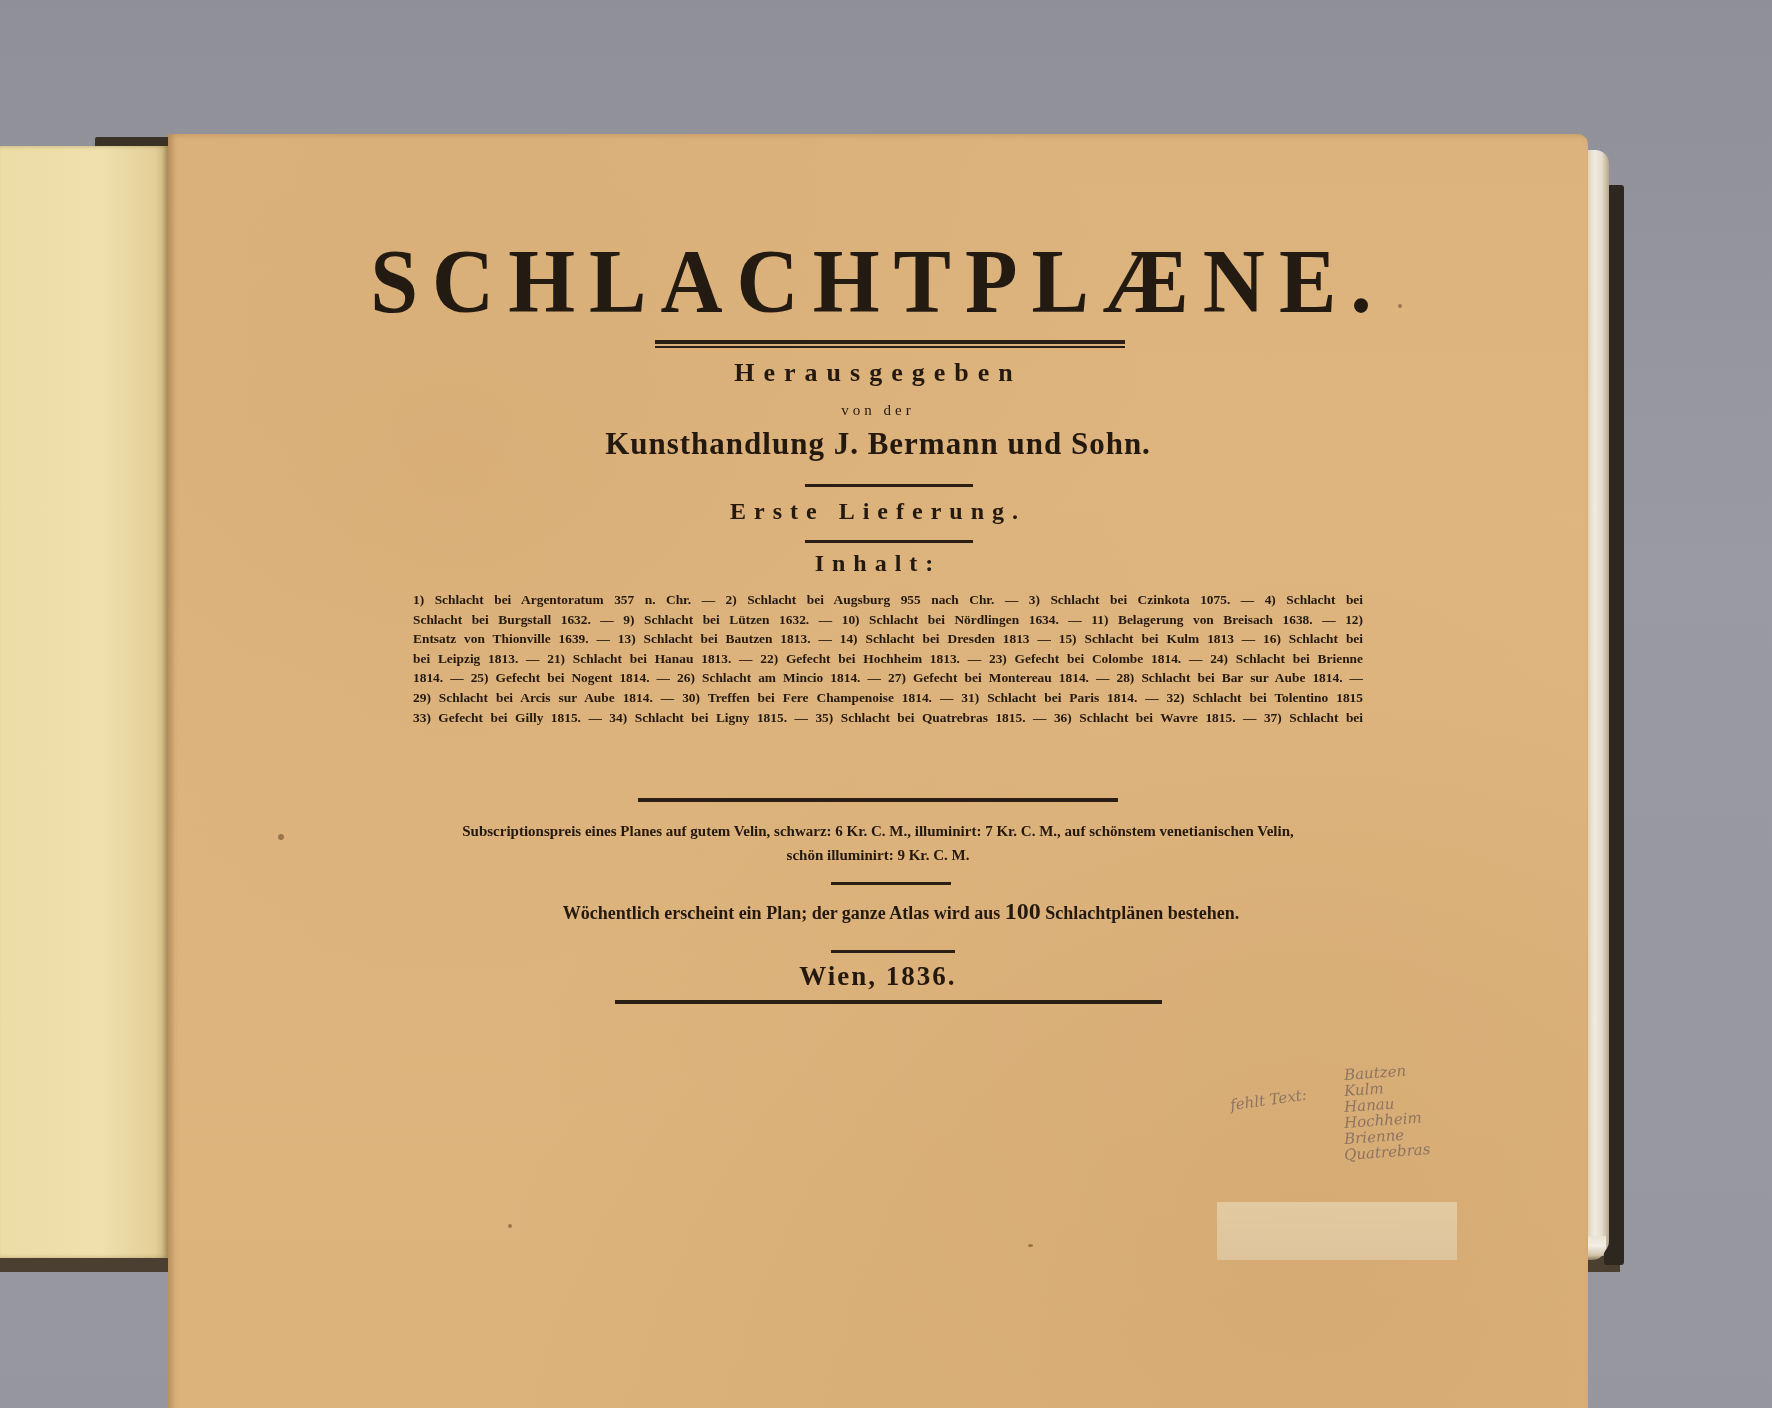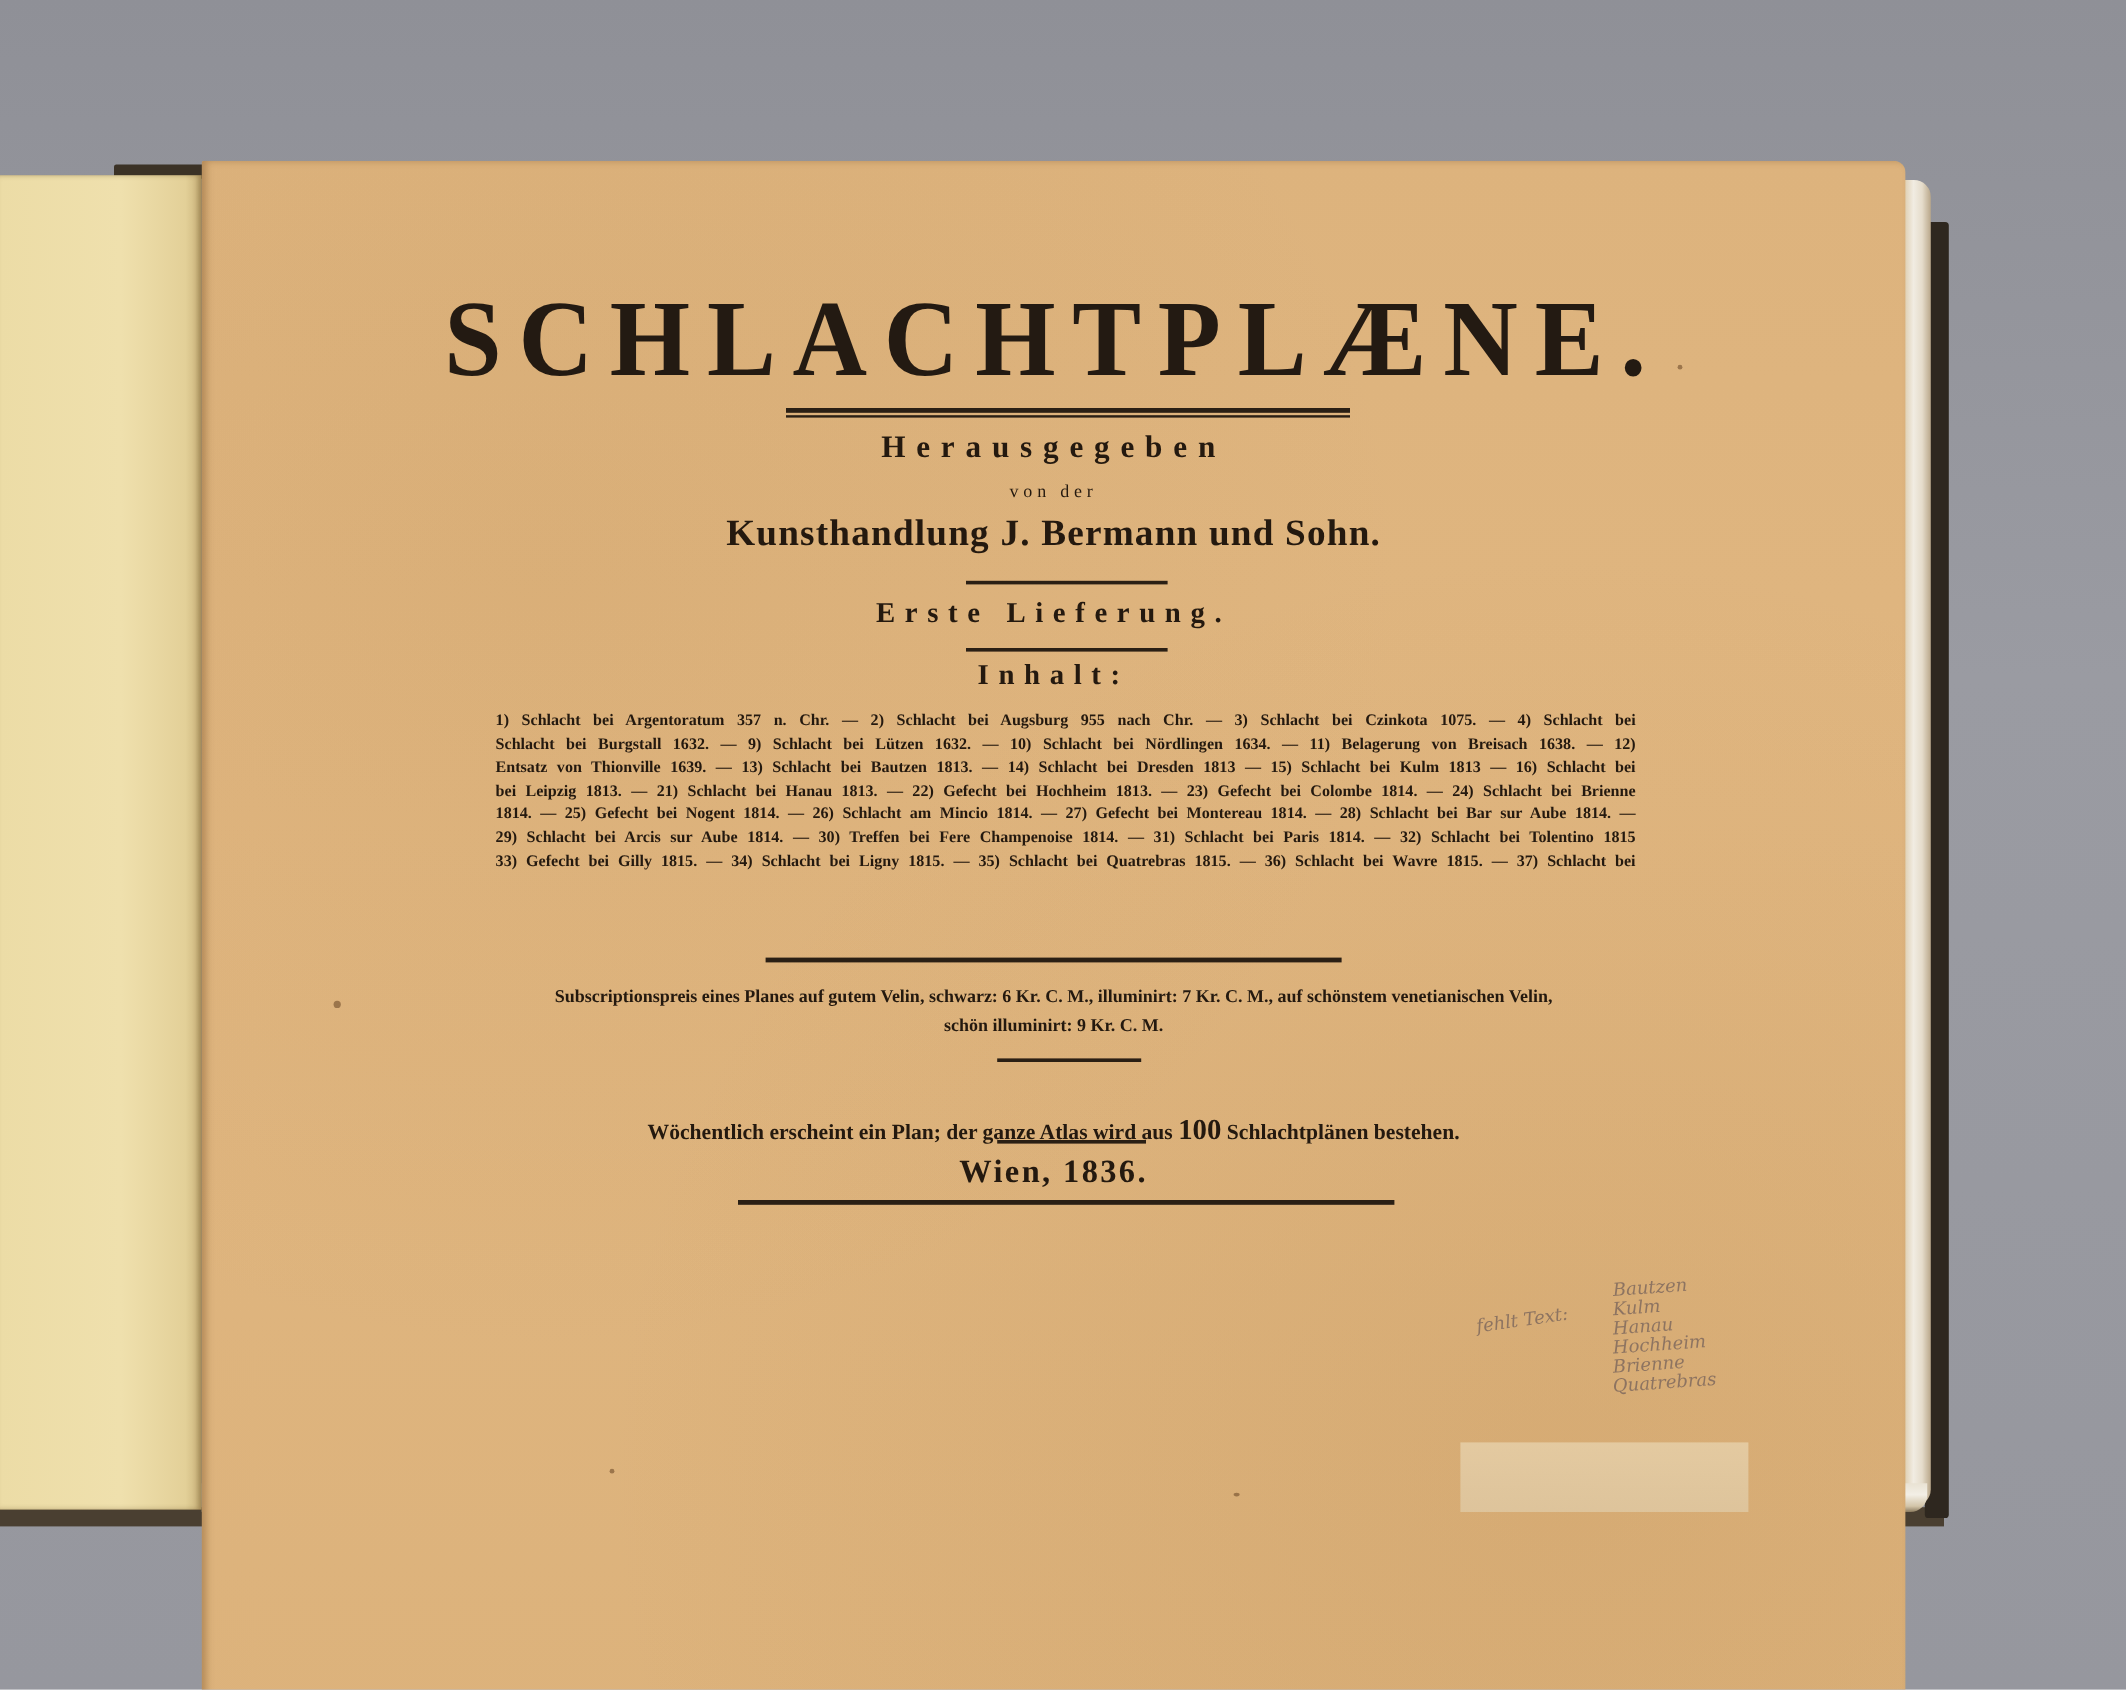--- a/index.html
+++ b/index.html
@@ -62,21 +62,21 @@
   .contents {
     position:absolute; left:245px; top:456px; width:950px;
     font-size:13.4px; line-height:19.6px; font-weight:bold; text-align:justify;
     text-align-last:left;
   }
   .contents .line { display:block; white-space:nowrap; text-align:justify; text-align-last:justify; }
   .contents .line.last { text-align-last:left; }
   .r-long1 { left:470px; top:664px; width:480px; height:3.5px; }
   .subscr { top:685px; font-size:15px; line-height:24px; font-weight:bold; }
   .r-short3 { left:663px; top:748px; width:120px; height:2.5px; }
-  .woech { top:795px; font-size:18px; font-weight:900; }
+  .woech { top:764px; font-size:18px; font-weight:900;margin-left:23px; }
   .woech .big { font-size:24px; }
   .r-short4 { left:663px; top:816px; width:124px; height:2.5px; }
   .wien { top:827px; font-size:27px; font-weight:900; letter-spacing:2px; }
   .r-long2 { left:447px; top:866px; width:547px; height:4px; }
   .foot { top:884px; font-size:14px; line-height:22px; font-weight:bold; }
   .pencil {
     position:absolute; font-family:"DejaVu Serif", serif; font-style:italic;
     color:rgba(80,70,80,.55); font-size:15px; line-height:16px;
   }
   .pencil-note { left:1062px; top:958px; transform:rotate(-8deg); }

